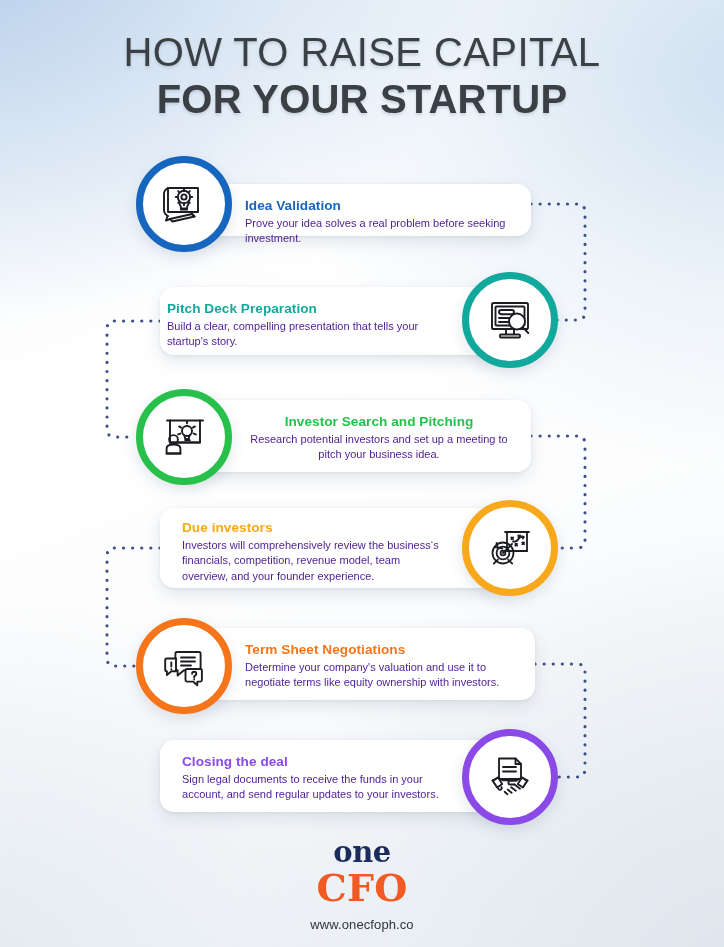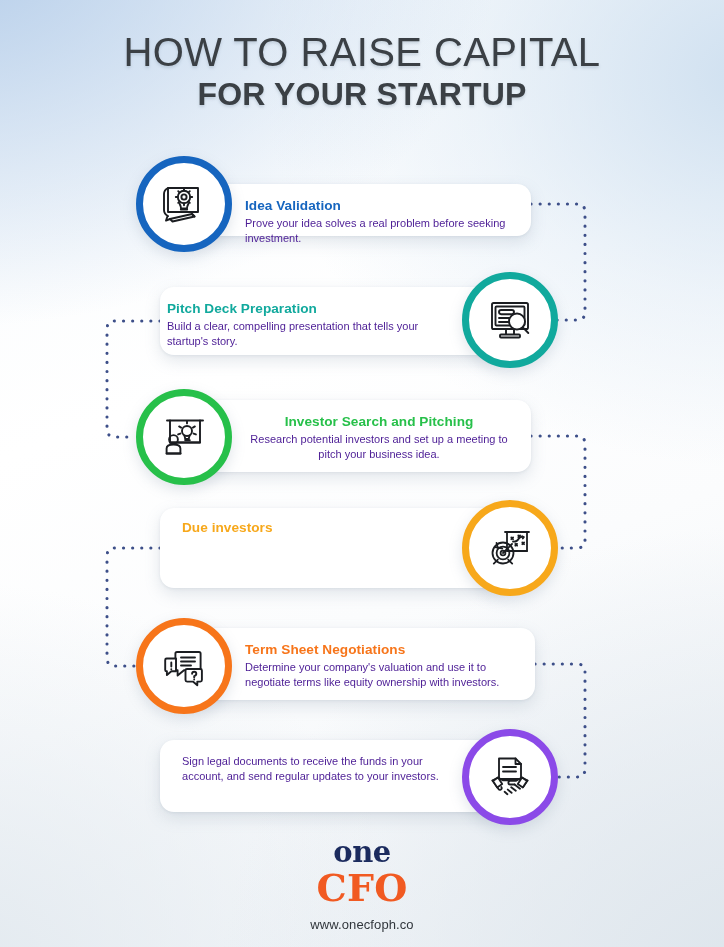--- a/index.html
+++ b/index.html
@@ -32,21 +32,21 @@
   }
   .title-line1 {
     font-size: 40px;
     letter-spacing: 0.4px;
     font-weight: 500;
     color: #3b4045;
     line-height: 1.12;
     text-shadow: 0 2px 3px rgba(120,140,160,0.30);
   }
   .title-line2 {
-    font-size: 32px;
+    font-size: 40px;
     letter-spacing: 0.2px;
     font-weight: 700;
     color: #3b4045;
     line-height: 1.22;
     text-shadow: 0 2px 3px rgba(120,140,160,0.30);
   }
 
   
   .steps { position: absolute; top: 0; left: 0; width: 724px; height: 947px; }
 
@@ -246,20 +246,21 @@
           <path d="M8.6 42.5 v-5 q0 -4 6.9 -4 q6.9 0 6.9 4 v5 z"></path>
           <path d="M8.6 42.5 h14"></path>
         </svg>
       </div>
     </div>
 
     <div class="step s4">
       <div class="card">
         <div class="card-inner">
           <div class="step-title" style="color:#f7a81b">Due investors</div>
+          <div class="step-desc">Investors will comprehensively review the business‘s financials, competition, revenue model, team overview, and your founder experience.</div>
         </div>
       </div>
       <div class="circle" style="border-color:#f7a81b">
         <svg width="52" height="52" viewBox="0 0 52 52" fill="none" stroke="#1b1d21" stroke-width="1.8" stroke-linecap="round" stroke-linejoin="round">
           <path d="M21 10 h24"></path>
           <path d="M23 10 v19 h20 v-19"></path>
           <path d="M23 29 h20"></path>
           <path d="M27.3 15.4 l1.8 1.8 M29.1 15.4 l-1.8 1.8"></path>
           <path d="M34.3 13.4 l1.8 1.8 M36.1 13.4 l-1.8 1.8"></path>
           <path d="M31.3 21.9 l1.8 1.8 M33.1 21.9 l-1.8 1.8"></path>
@@ -292,20 +293,21 @@
           <path d="M13.3 22.4 v4.2 M13.3 29.1 v0.2"></path>
           <path d="M29 29 h13.4 q1.5 0 1.5 1.5 v9.6 q0 1.5 -1.5 1.5 h-3.1 l0 3.6 l-4.4 -3.6 h-5.9 q-1.5 0 -1.5 -1.5 v-9.6 q0 -1.5 1.5 -1.5 z" fill="#ffffff"></path>
           <path d="M34.1 33.8 q0 -2 2.1 -2 q2.1 0 2.1 2 q0 1.8 -2.1 2.3 v1.3 M36.2 39.4 v0.2"></path>
         </svg>
       </div>
     </div>
 
     <div class="step s6">
       <div class="card">
         <div class="card-inner">
+          <div class="step-title" style="color:#8b4ae8">Closing the deal</div>
           <div class="step-desc">Sign legal documents to receive the funds in your account, and send regular updates to your investors.</div>
         </div>
       </div>
       <div class="circle" style="border-color:#8b4ae8">
         <svg width="52" height="52" viewBox="0 0 52 52" fill="none" stroke="#1b1d21" stroke-width="1.85" stroke-linecap="round" stroke-linejoin="round">
           <path d="M15 7.5 h16.5 l5.5 5.5 v15 h-22 z" fill="#ffffff"></path>
           <path d="M31.5 7.5 v5.5 h5.5"></path>
           <path d="M19 16 h13 M19 20.5 h13"></path>
           <path d="M8.5 29.5 l5.5 -3 l4.6 2.8 h6.6" fill="none"></path>
           <path d="M43.5 29.5 l-5.5 -3 l-6.2 3.4 l-5.6 0 q-1.8 0 -1.8 1.8 q0 1.8 1.8 1.8 h4.4"></path>

